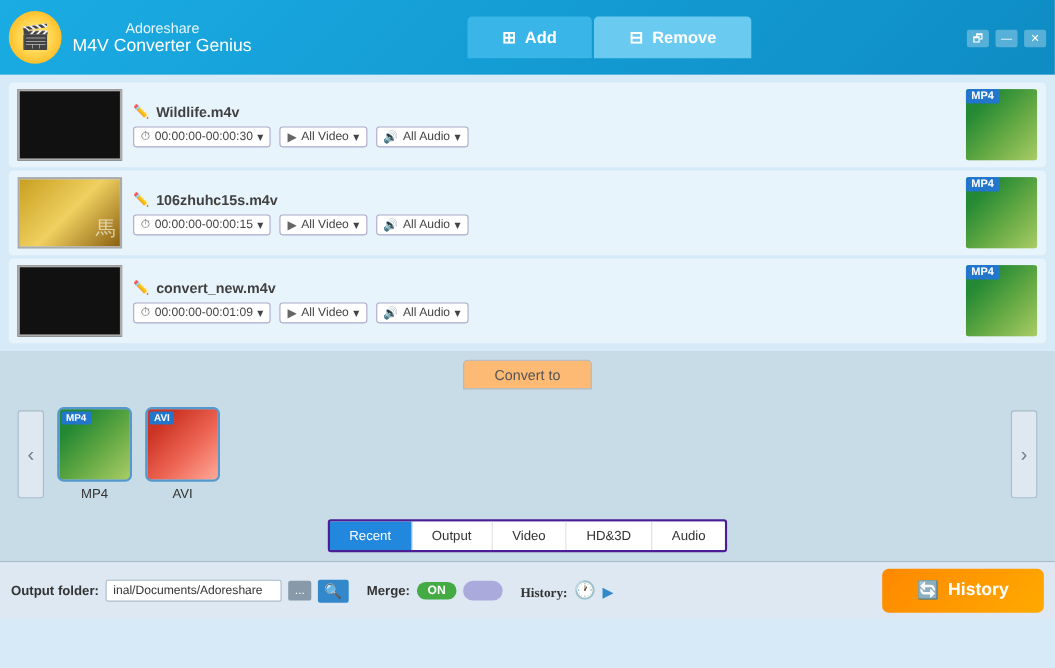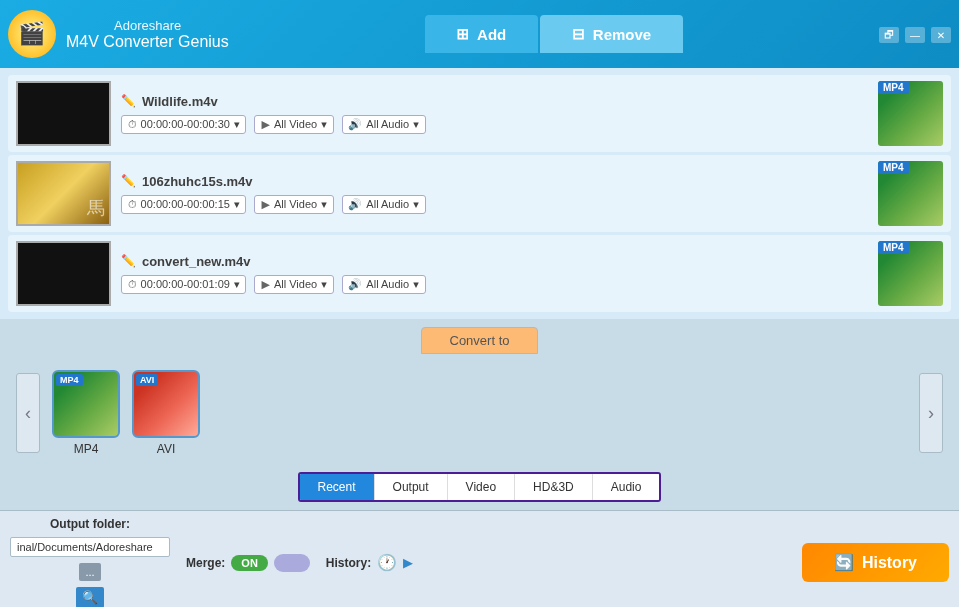--- a/index.html
+++ b/index.html
@@ -125,41 +125,41 @@
       border-right: 1px solid #ddd;
     }
     .cat-tab:last-child { border-right: none; }
     .cat-tab.active { background: #2288dd; color: white; }
 
     
     #footer {
       display: flex; align-items: center; background: #dde8f2; padding: 6px 10px;
       gap: 16px; border-top: 1px solid #aabbc8;
     }
-    #output-folder { display: flex; align-items: center; gap: 6px; flex-direction: column; }
+    #output-folder { display: flex; align-items: center; gap: 6px; }
     .folder-label { font-size: 12px; color: #333; font-weight: bold; }
     .folder-path {
       background: white; border: 1px solid #aabbc8; border-radius: 2px;
       padding: 3px 6px; font-size: 11px; color: #333; min-width: 160px;
     }
     .folder-browse {
       background: #8899aa; color: white; border: none; border-radius: 2px;
       padding: 3px 6px; cursor: pointer; font-size: 11px;
     }
     .folder-search {
       background: #3388cc; color: white; border: none; border-radius: 2px;
       padding: 3px 6px; cursor: pointer; font-size: 13px;
     }
     #merge-area { display: flex; align-items: center; gap: 6px; }
     .merge-label { font-size: 12px; color: #333; font-weight: bold; }
     .merge-toggle {
       background: #44aa44; color: white; font-size: 11px; font-weight: bold;
       border-radius: 10px; padding: 2px 10px; cursor: pointer;
     }
-    #history-area { display: flex; align-items: center; gap: 6px; }
+    #history-area { display: flex; align-items: flex-end; gap: 6px; font-family: Liberation Serif, serif; }
     .history-icon { font-size: 16px; color: #3388cc; cursor: pointer; }
 
     #convert-btn {
       margin-left: auto;
       background: linear-gradient(135deg, #ff8800 0%, #ffaa00 100%);
       color: white; font-size: 16px; font-weight: bold;
       border: none; border-radius: 6px; padding: 10px 32px;
       cursor: pointer; display: flex; align-items: center; gap: 8px;
     }
   </style>

